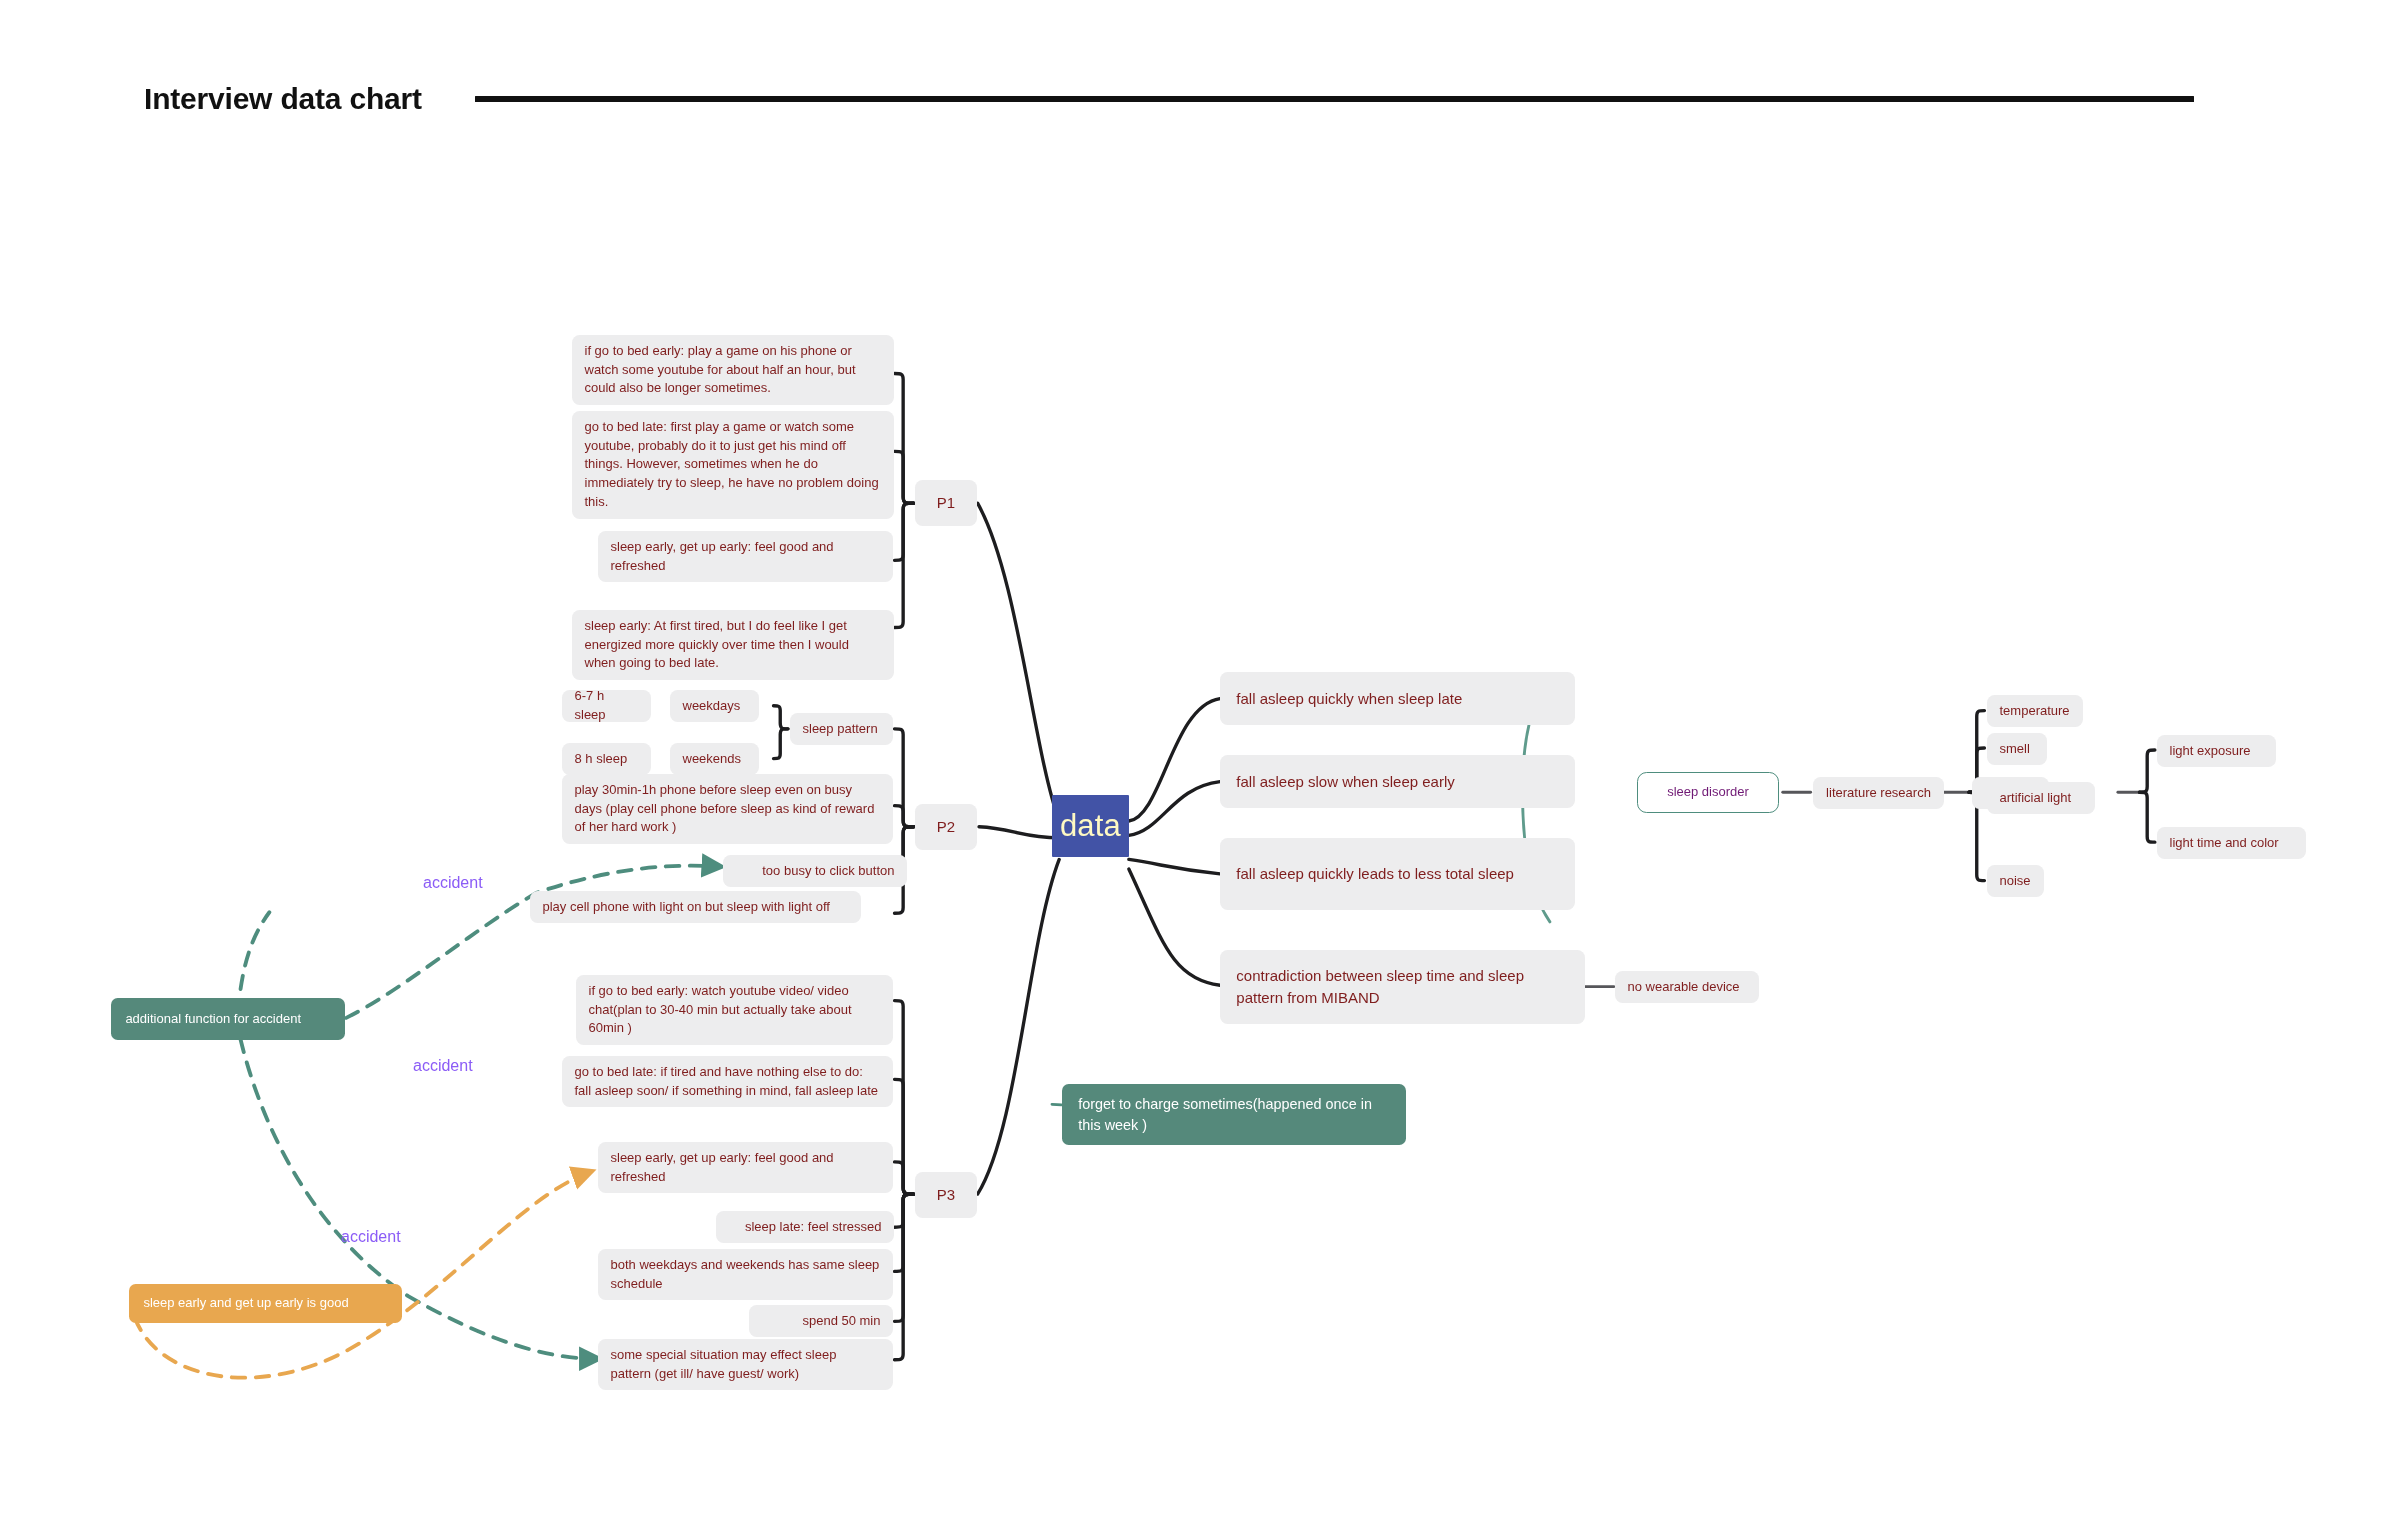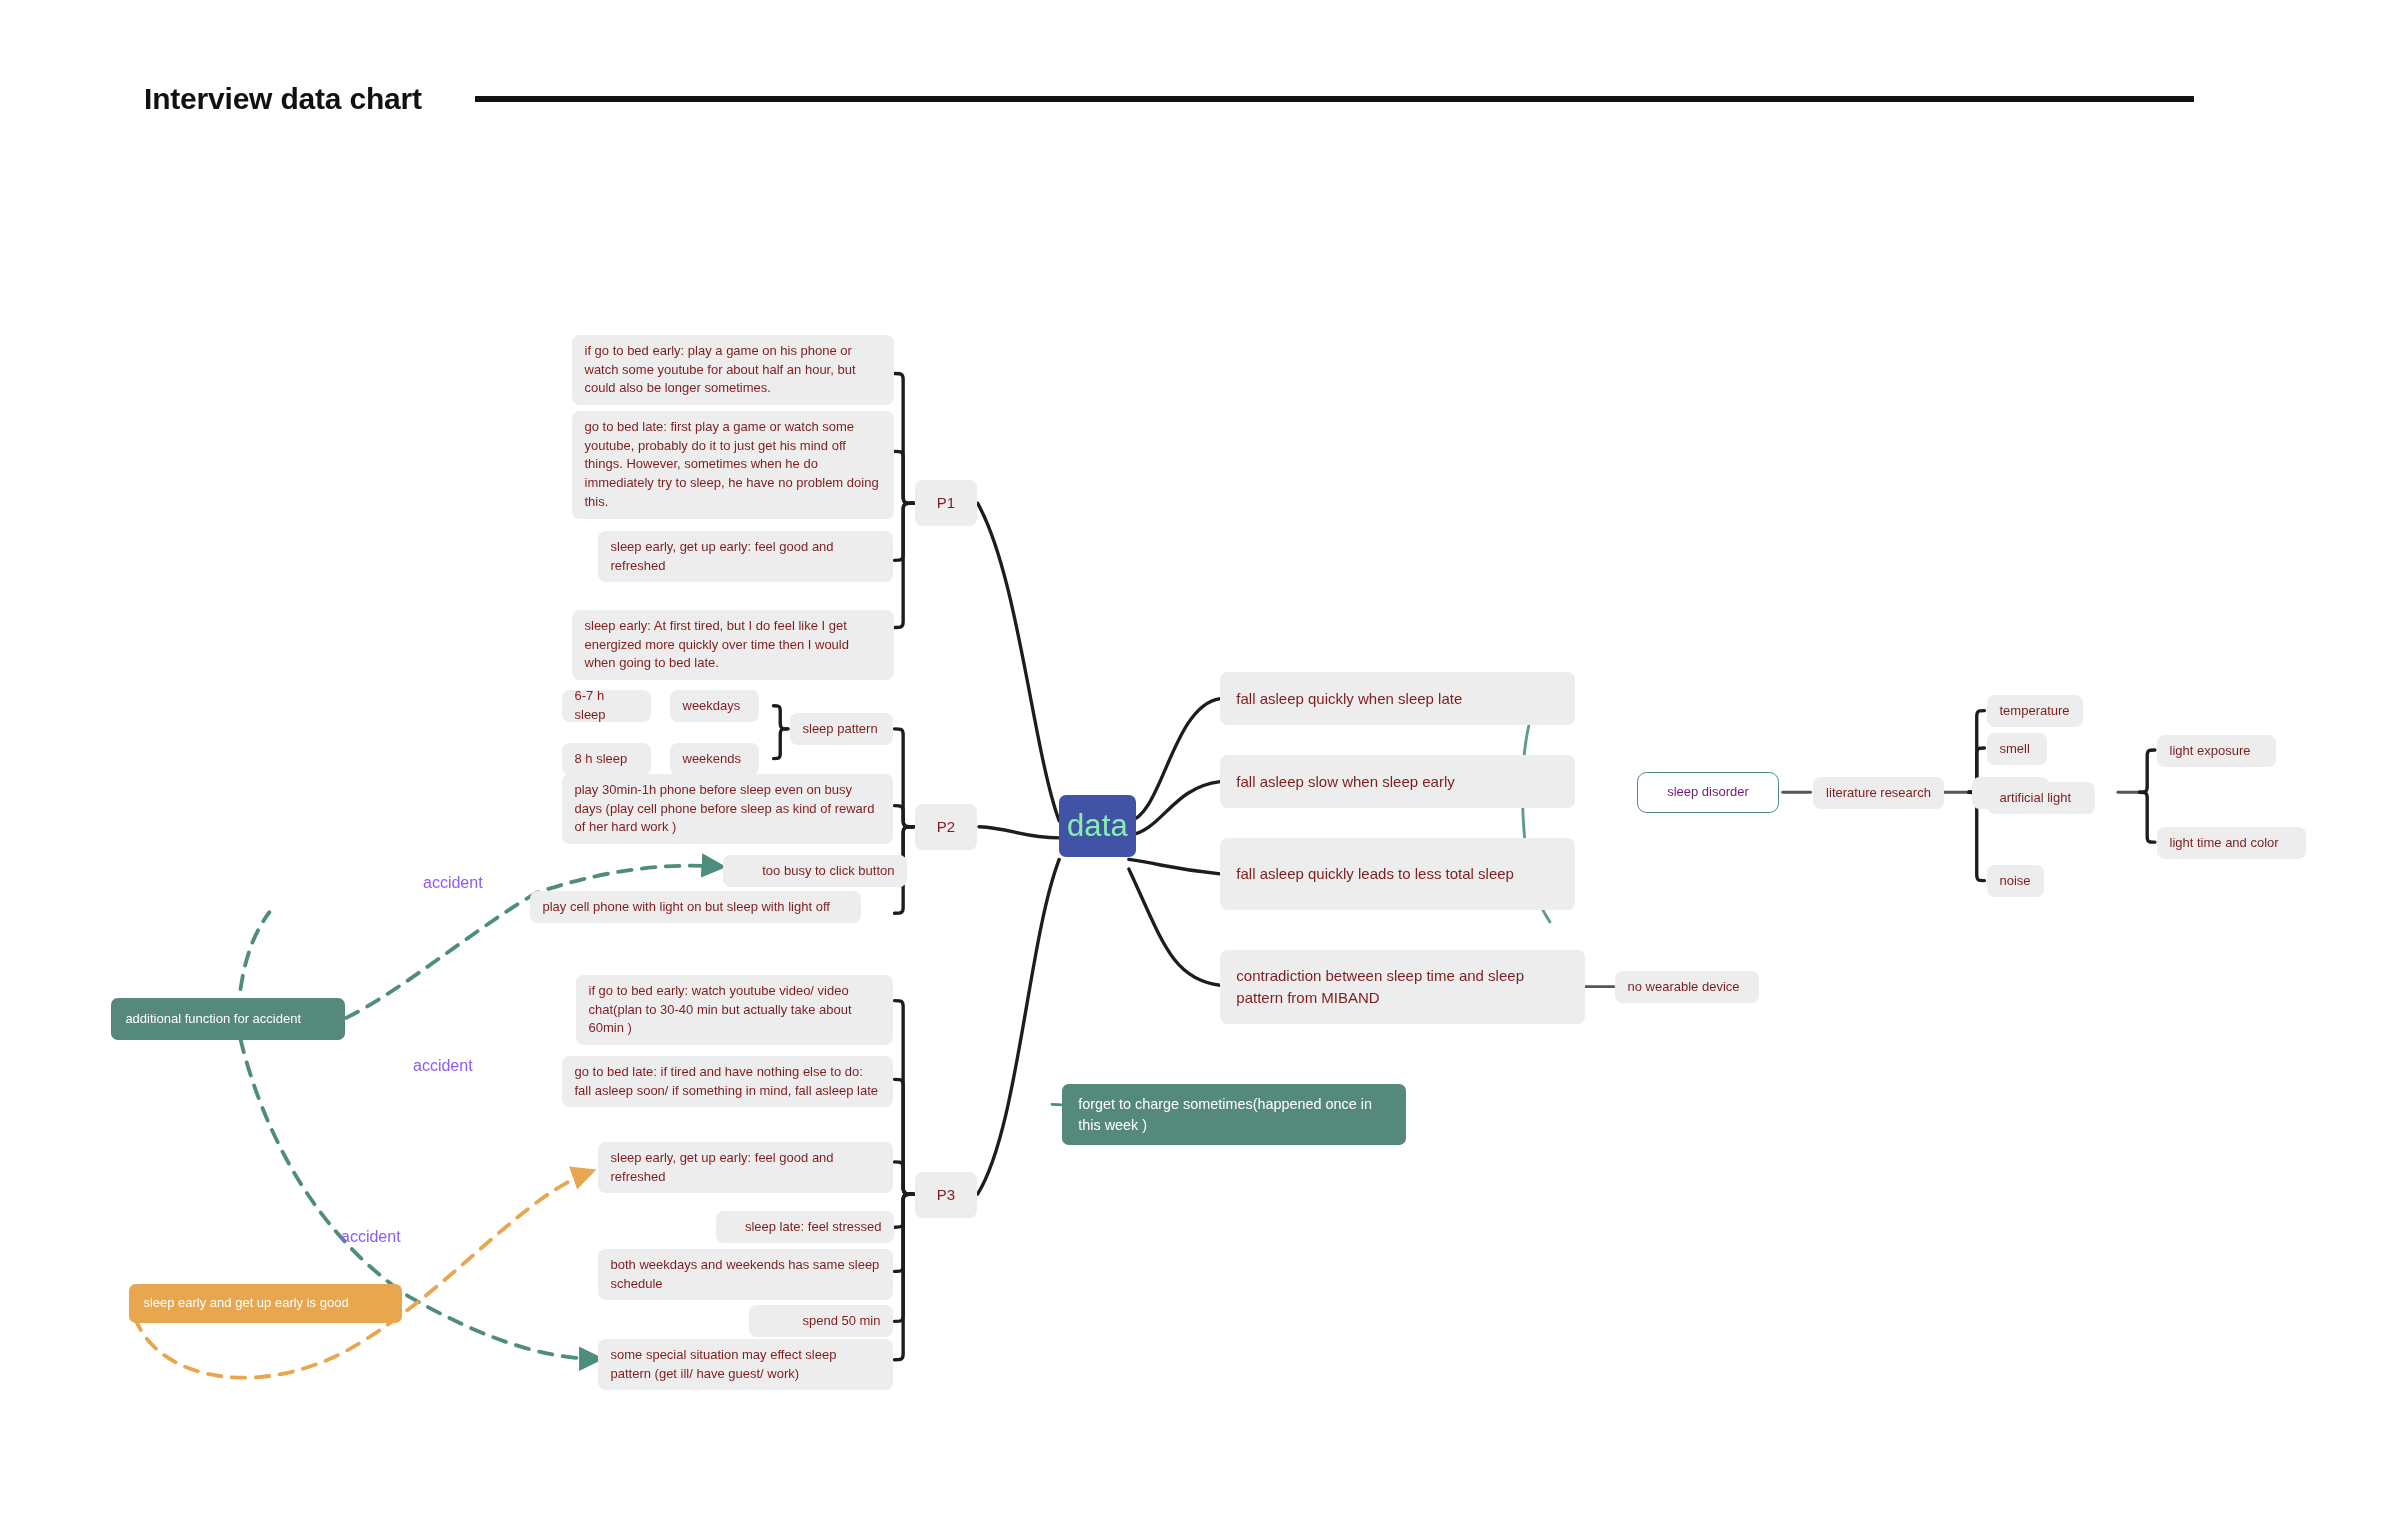--- a/index.html
+++ b/index.html
@@ -26,24 +26,23 @@
     display:flex;align-items:center;
   }
   .node.center-h{justify-content:center;}
   .node.right-h{justify-content:flex-end;}
   .n-sm{font-size:13px;padding:6.7px 12.5px;}
   .n-md{font-size:15px;padding:7.7px 14.4px;}
   .n-lg{font-size:15px;padding:10.6px 16.3px;}
 
   
   #root-node{
-    position:absolute;background:#4253a6;color:#86efac;border-radius:7px;
+    position:absolute;background:#4253a6;color:#fef9c3;border-radius:1px;
     font-size:31px;display:flex;align-items:center;justify-content:center;
     letter-spacing:0.2px;
-    margin-left:7px;
   }
 
   
   .node.outlined{
     background:#ffffff;border:1.9px solid #4e8d7e;border-radius:9.6px;
     color:#701a75;
   }
 
   
   .callout{

